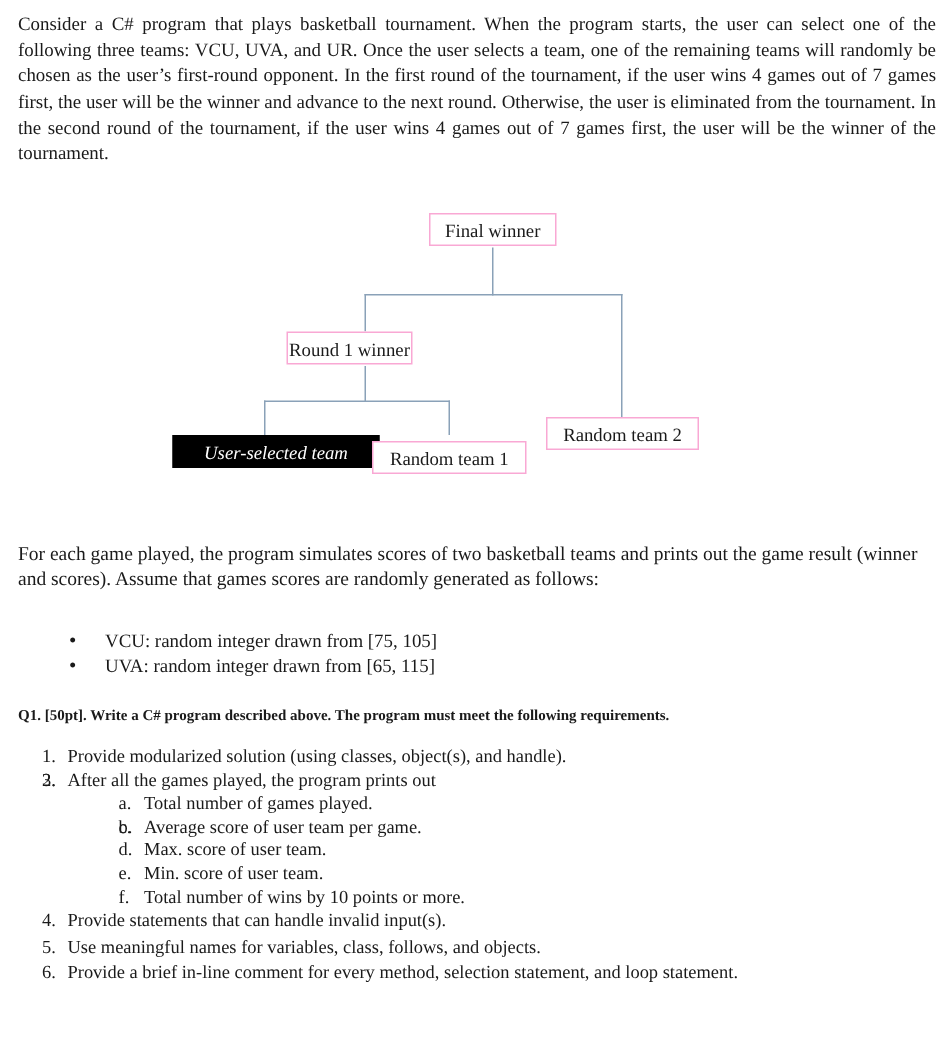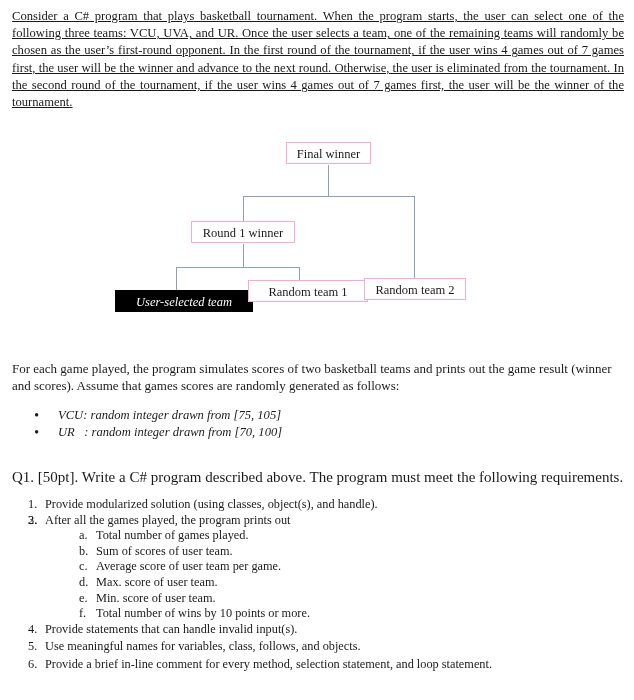--- a/index.html
+++ b/index.html
@@ -2,43 +2,43 @@
 <html><head>
 <meta charset="utf-8">
 <style>
   html, body { margin:0; padding:0; background:#ffffff; }
   body {
     width:634px; height:700px; position:relative; overflow:hidden;
     font-family:"Liberation Serif", serif; color:#1a1a1a;
   }
   .intro {
     position:absolute; left:12px; top:8px; width:612px;
-    font-size:12.6px; line-height:17.2px; text-align:justify;text-decoration:underline;
+    font-size:12.6px; line-height:17.2px; text-align:justify;
   }
   .diagram { position:absolute; left:0; top:0; width:634px; height:340px; }
   .box {
     position:absolute; height:22px; border:1px solid #f9a8d4; background:#fff;
     font-size:12.5px; line-height:22px; text-align:center; box-sizing:border-box;
     white-space:nowrap;
   }
   .box.dark { background:#000; color:#fff; border-color:#000; }
   .line { position:absolute; background:#8aa1b8; }
   .para2 {
     position:absolute; left:12px; top:360px; width:612px;
     font-size:13px; line-height:17px;
   }
   ul.bul {
-    position:absolute; left:30px; top:403px; margin:4px; padding:0; list-style:none;
-    font-size:12.6px; line-height:17px;font-style:italic;
+    position:absolute; left:30px; top:403px; margin:16px; padding:0; list-style:none;
+    font-size:12.6px; line-height:17px;
   }
   ul.bul li { position:relative; padding-left:24px; }
   ul.bul li::before { content:"\2022"; position:absolute; left:0; top:0; font-size:14px; }
   .q1 {
     position:absolute; left:12px; top:469px; width:612px;
-    font-size:15px; font-weight:normal; line-height:17px;
+    font-size:10px; font-weight:bold; line-height:17px;
   }
   ol.req {
     position:absolute; left:28px; top:497px; margin:0; padding:0; list-style:none;
     font-size:12.3px; line-height:15.6px;
   }
   ol.req > li { position:relative; padding-left:17px; }
   ol.req > li .num { position:absolute; left:0; top:0; }
   ol.sub { margin:0; padding:0; list-style:none; }
   ol.sub li { position:relative; padding-left:51px; }
   ol.sub li .num { position:absolute; left:34px; top:0; }
@@ -54,42 +54,42 @@
   <div class="line" style="left: 328px; top: 165px; width: 1px; height: 32px; background: rgb(138, 161, 184);"></div>
   <div class="line" style="left: 243px; top: 196px; width: 172px; height: 1px; background: rgb(138, 161, 184);"></div>
   <div class="line" style="left: 243px; top: 196px; width: 1px; height: 25px; background: rgb(138, 161, 184);"></div>
   <div class="line" style="left: 414px; top: 196px; width: 1px; height: 94px; background: rgb(138, 161, 184);"></div>
   <div class="line" style="left: 243px; top: 244px; width: 1px; height: 24px; background: rgb(138, 161, 184);"></div>
   <div class="line" style="left: 176px; top: 267px; width: 124px; height: 1px; background: rgb(138, 161, 184);"></div>
   <div class="line" style="left: 176px; top: 267px; width: 1px; height: 23px; background: rgb(138, 161, 184);"></div>
   <div class="line" style="left: 299px; top: 267px; width: 1px; height: 23px; background: rgb(138, 161, 184);"></div>
 
   <div class="box" style="left:286px; top:142px; width:85px;">Final winner</div>
-  <div class="box" style="left:191px; top:221px; width:104px;">Round 1 winner</div>
+  <div class="box" style="left:191px; top:221px; width:84px;">Round 1 winner</div>
   <div class="box dark" style="left:115px; top:290px; width:138px;font-style:italic;">User-selected team</div>
-  <div class="box" style="left:248px; top:280px; width:120px;">Random team 1</div>
+  <div class="box" style="left:248px; top:294px; width:103px;">Random team 1</div>
   <div class="box" style="left:364px; top:278px; width:102px;">Random team 2</div>
 </div>
 
 <div class="para2">For each game played, the program simulates scores of two basketball teams and prints out the game result (winner and scores). Assume that games scores are randomly generated as follows:</div>
 
 <ul class="bul">
   <li>VCU: random integer drawn from [75, 105]</li>
-  <li>UR&nbsp;&nbsp;&nbsp;: random integer drawn from [70, 100]</li>
+  <li>UVA: random integer drawn from [65, 115]</li>
 </ul>
 
 <div class="q1">Q1. [50pt]. Write a C# program described above. The program must meet the following requirements.</div>
 
 <ol class="req">
   <li><span class="num">1.</span><span>Provide modularized solution (using classes, object(s), and handle).</span></li>
   <li><span class="num">2.</span></li>
   <li><span class="num">3.</span><span>After all the games played, the program prints out</span>
     <ol class="sub">
       <li><span class="num">a.</span><span>Total number of games played.</span></li>
-      <li><span class="num">b.</span><span>Sum of scores of user team.</span></li>
+      <li><span class="num">b.</span></li>
       <li><span class="num">c.</span><span>Average score of user team per game.</span></li>
       <li><span class="num">d.</span><span>Max. score of user team.</span></li>
       <li><span class="num">e.</span><span>Min. score of user team.</span></li>
       <li><span class="num">f.</span><span>Total number of wins by 10 points or more.</span></li>
     </ol>
   </li>
   <li><span class="num">4.</span><span>Provide statements that can handle invalid input(s).</span></li>
   <li class="gap"><span class="num">5.</span><span>Use meaningful names for variables, class, follows, and objects.</span></li>
   <li class="gap"><span class="num">6.</span><span>Provide a brief in-line comment for every method, selection statement, and loop statement.</span></li>
 </ol>

